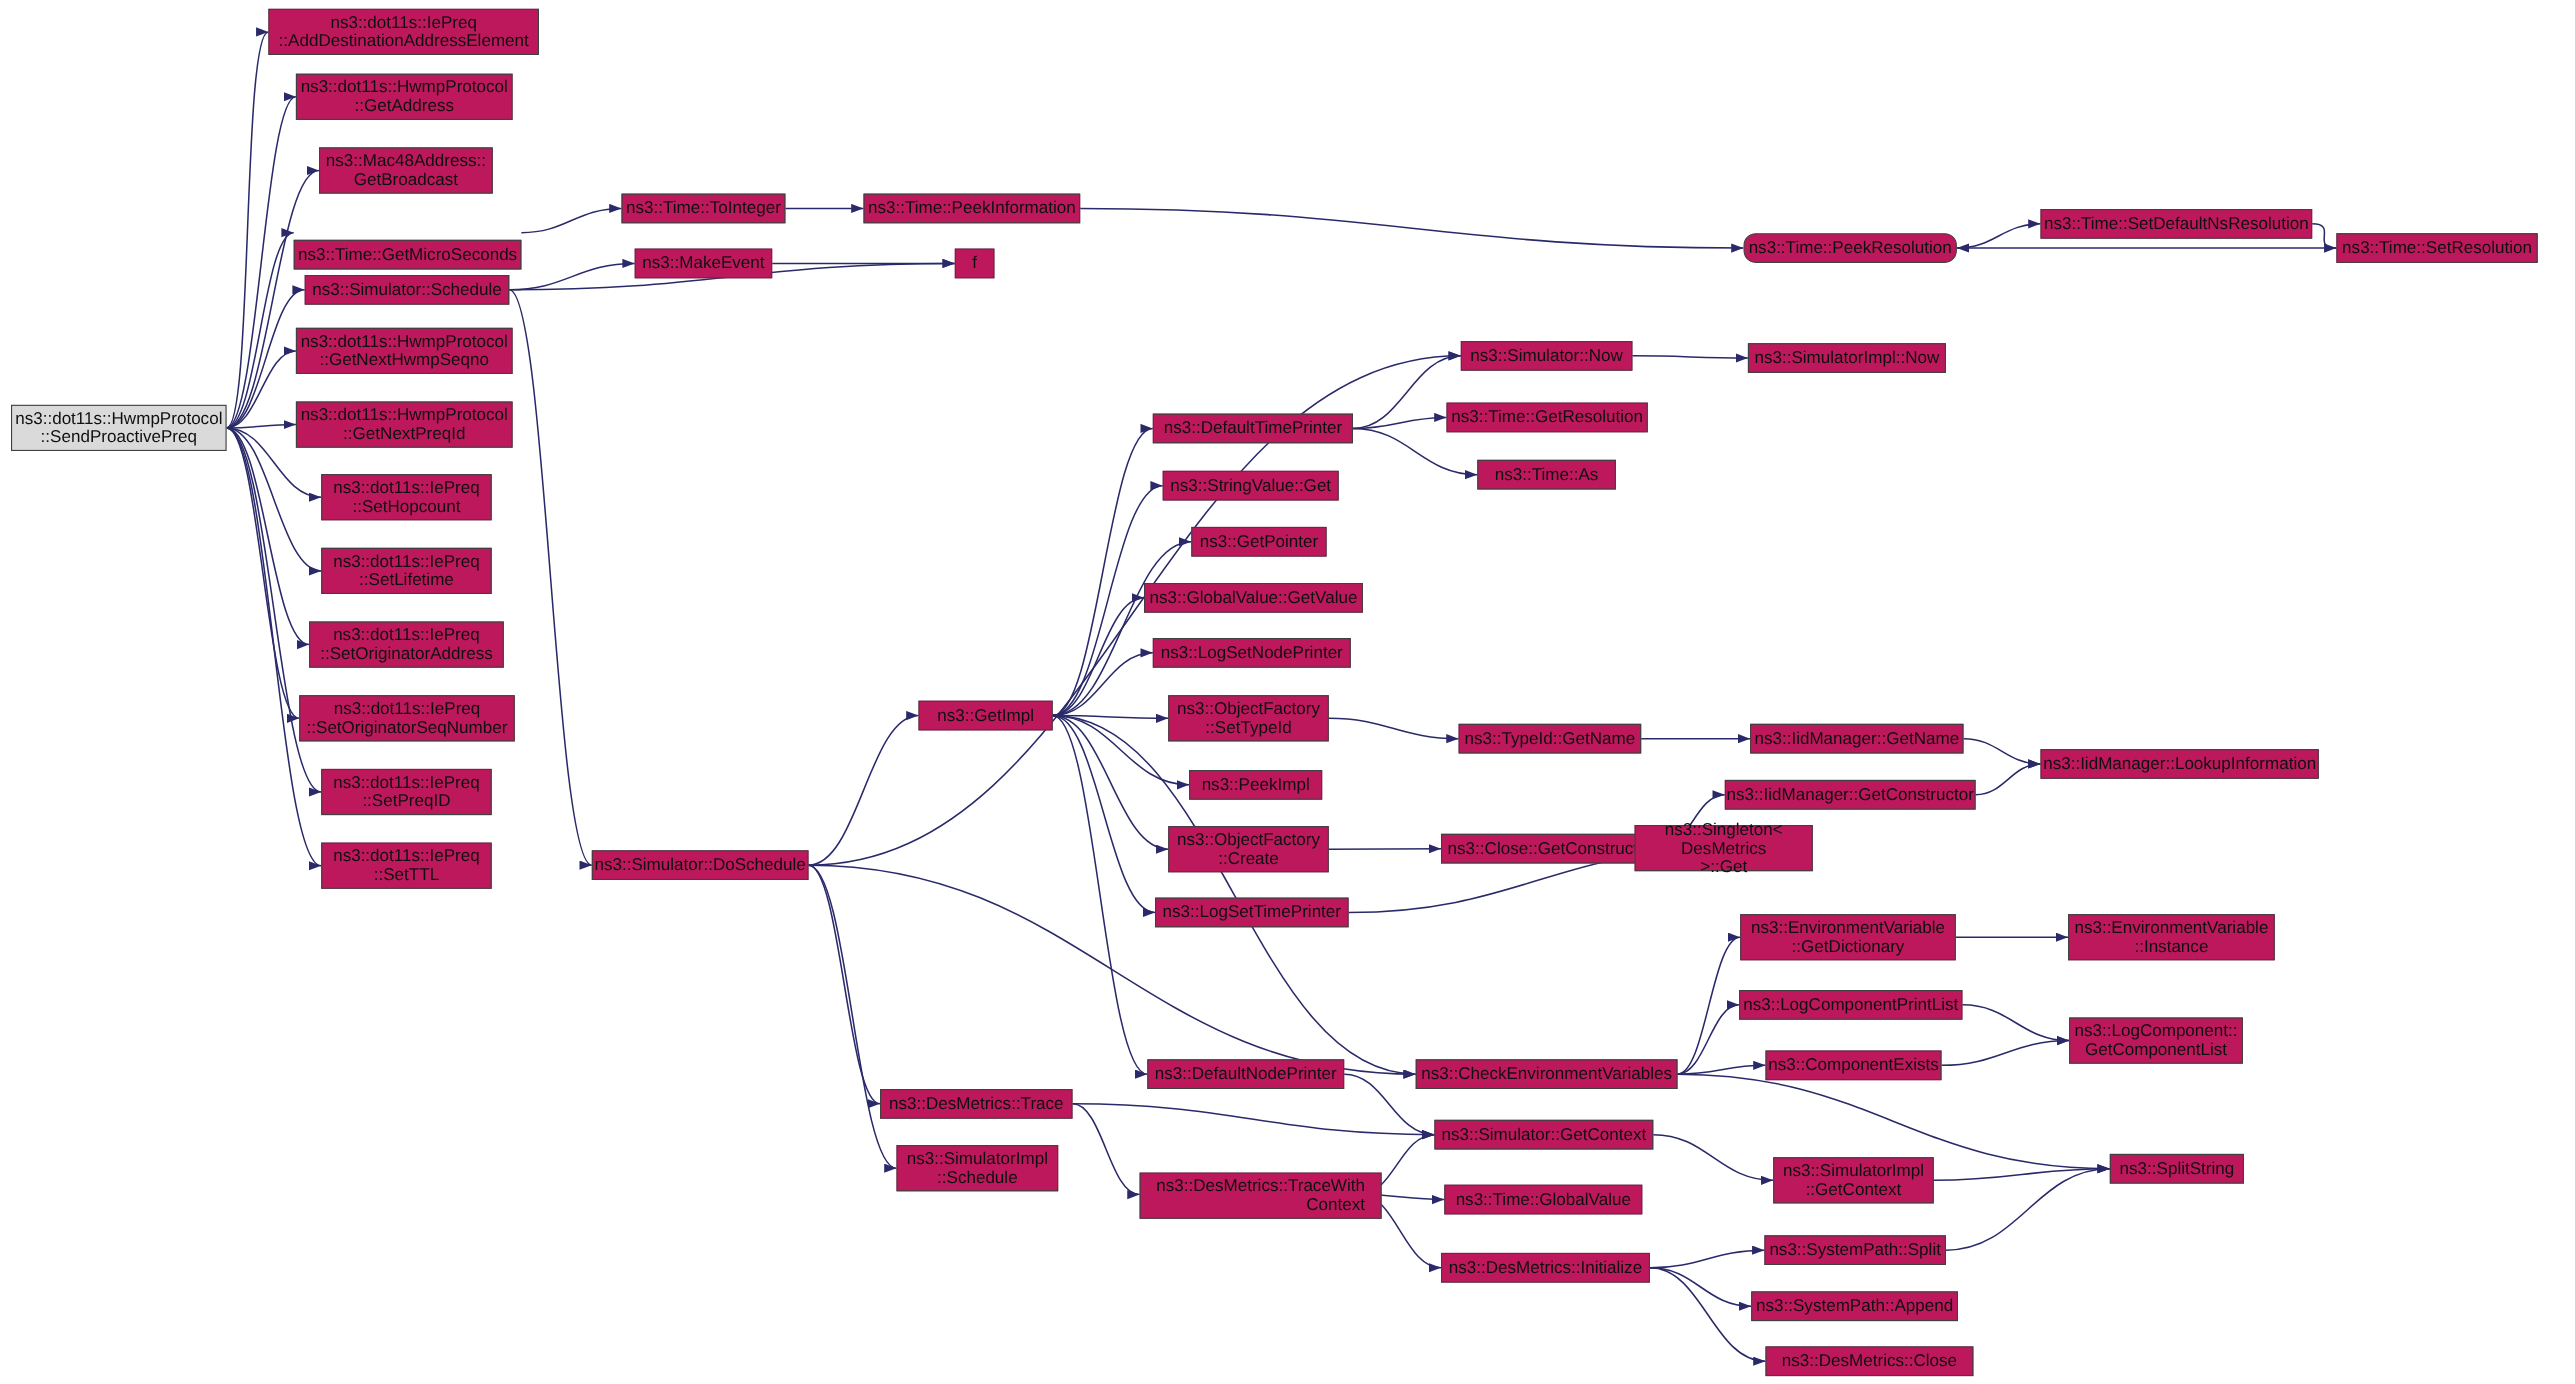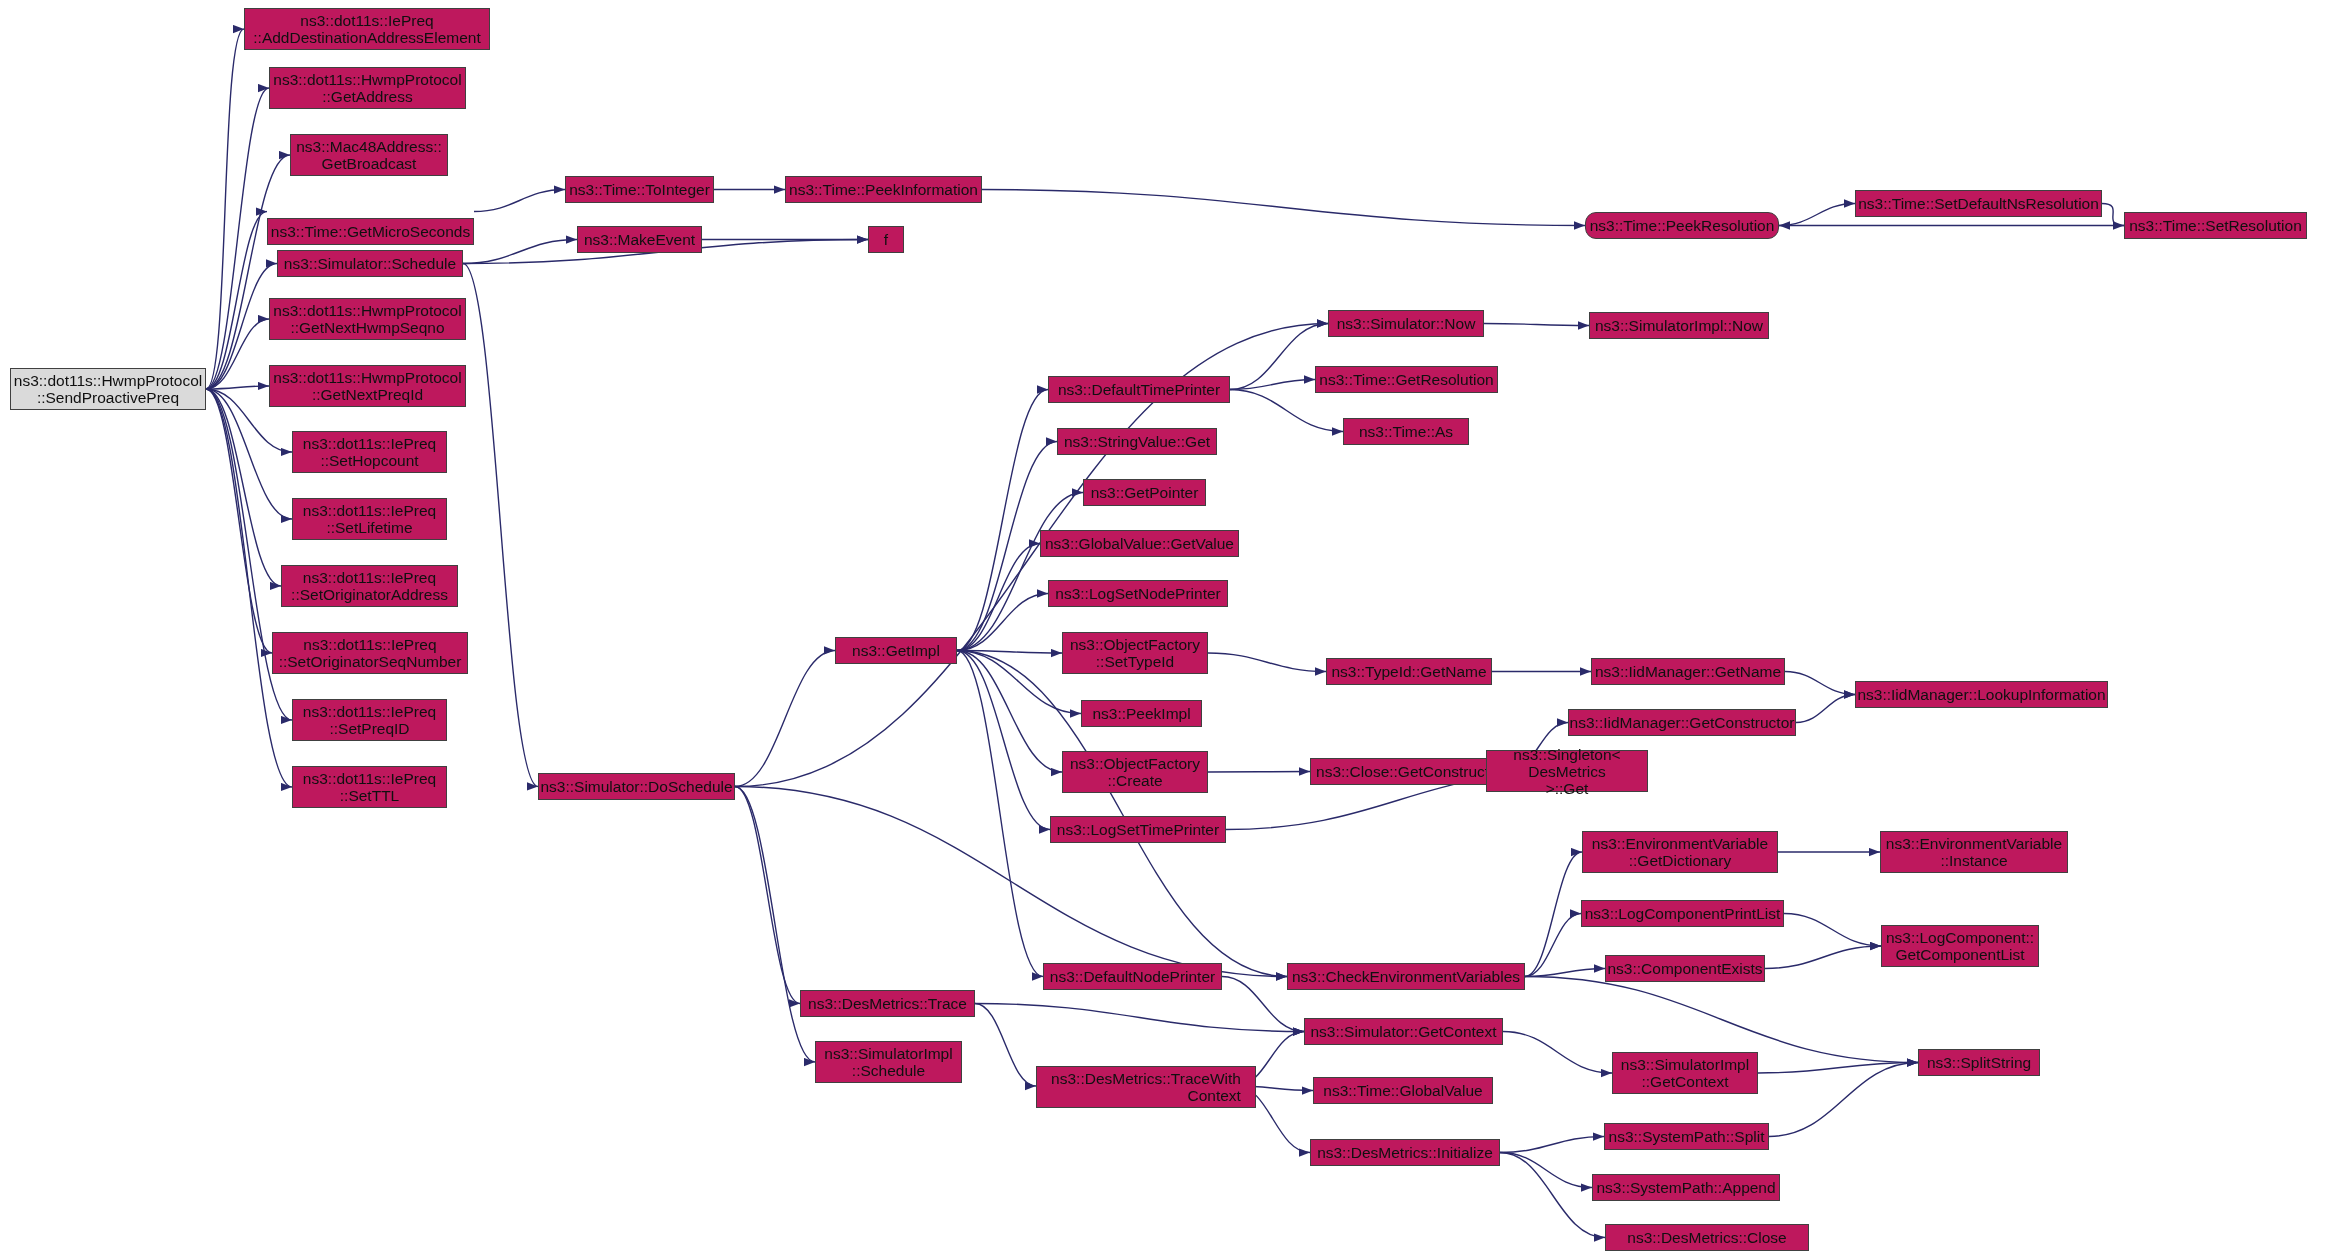--- a/index.html
+++ b/index.html
@@ -199,15 +199,15 @@
       <div class="node" style="left: 1304px; top: 1018px; width: 199px; height: 27px;">ns3::Simulator::GetContext</div>
       <div class="node" style="left: 1612px; top: 1052px; width: 146px; height: 42px;">ns3::SimulatorImpl
 ::GetContext</div>
       <div class="node" style="left: 1918px; top: 1049px; width: 122px; height: 27px;">ns3::SplitString</div>
       <div class="node" style="left: 1036px; top: 1066px; width: 220px; height: 42px; text-align: right;">ns3::DesMetrics::TraceWith
 Context</div>
       <div class="node" style="left: 1313px; top: 1077px; width: 180px; height: 27px;">ns3::Time::GlobalValue</div>
       <div class="node" style="left: 1310px; top: 1139px; width: 190px; height: 27px;">ns3::DesMetrics::Initialize</div>
       <div class="node" style="left: 1604px; top: 1123px; width: 165px; height: 27px;">ns3::SystemPath::Split</div>
       <div class="node" style="left: 1592px; top: 1174px; width: 188px; height: 27px;">ns3::SystemPath::Append</div>
-      <div class="node" style="left: 1605px; top: 1224px; width: 204px; height: 27px;">ns3::DesMetrics::Close</div>
+      <div class="node" style="left: 1605px; top: 1224px; width: 189px; height: 27px;">ns3::DesMetrics::Close</div>
     </div>
 </div>
 
 </body></html>

